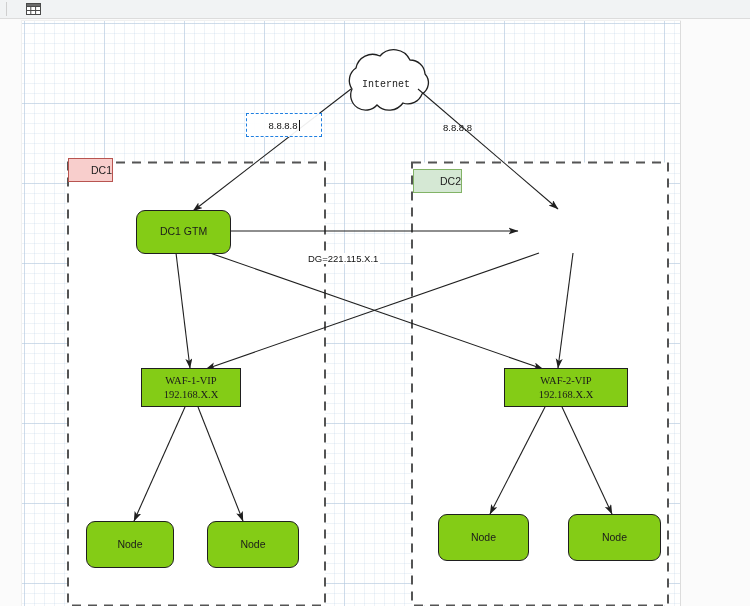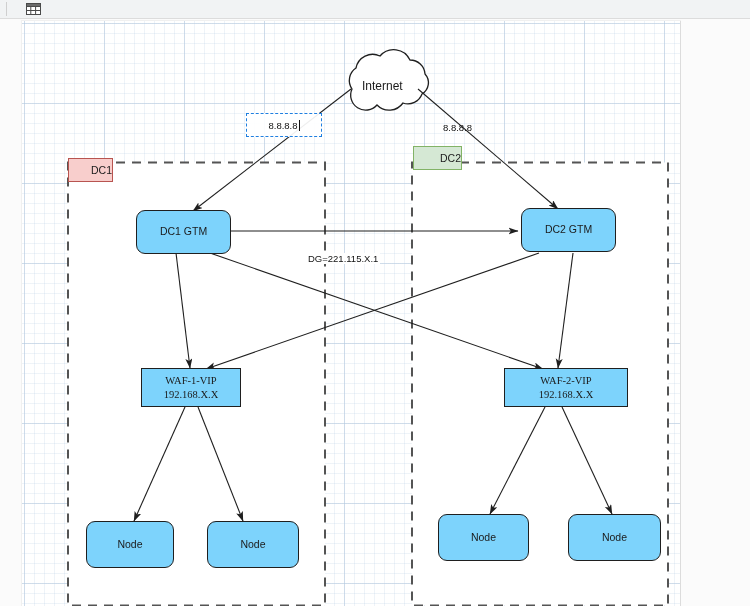--- a/index.html
+++ b/index.html
@@ -53,21 +53,21 @@
     position:absolute;left:0;top:0;width:750px;height:587px;
     overflow:visible;
   }
 
   
   .node{
     position:absolute;box-sizing:border-box;
     display:flex;align-items:center;justify-content:center;
     text-align:center;line-height:1.24;
     color:#1b1b1b;
-    background:#7dd3fc;
+    background:#84cc16;
     border:1px solid #1f1f1f;
   }
   .rounded{border-radius:9px;}
   .sq{border-radius:0;font-family:Liberation Serif, serif;}
   .n-lbl{display:block;white-space:pre-line;}
 
   .gtm{font-size:10.5px;}
   .waf{font-size:10.5px;}
   .leaf{font-size:10.5px;}
   
@@ -92,21 +92,21 @@
     border:1px dashed #1f7fe0;
     background:rgba(255,255,255,0.92);
     display:flex;align-items:center;justify-content:center;
     font-size:9.5px;color:#111111;
   }
   .caret{
     display:inline-block;width:1px;height:11px;background:#111;
     margin-left:1px;vertical-align:-2px;
   }
   .cloud-lbl{
-    position:absolute;font-size:12px;color:#1b1b1b;white-space:nowrap;
+    position:absolute;font-size:10px;color:#1b1b1b;white-space:nowrap;font-family:Liberation Mono, monospace;
   }
 </style>
 </head>
 <body>
 
 <div class="app">
 
   <div class="toolbar">
     <div class="tb-sep"></div>
     <div class="tb-icon">
@@ -175,31 +175,28 @@
         <i class="caret"></i>
     </div>
 
     <div class="elabel nobg" style="left:441px;top:103px;">8.8.8.8</div>
 
     <div class="elabel" style="left:306px;top:234px;">DG=221.115.X.1</div>
 
     <div class="tag tag-dc1" style="left:68px;top:139px;width:45px;height:24px;">
       <span>DC1</span>
     </div>
-    <div class="tag tag-dc2" style="left:413px;top:127px;width:49px;height:24px;">
+    <div class="tag tag-dc2" style="left:413px;top:150px;width:49px;height:24px;">
       <span>DC2</span>
     </div>
 
     <div class="node rounded gtm" style="left:136px;top:191px;width:95px;height:44px;">
       <span class="n-lbl">DC1 GTM</span>
     </div>
 
-    <div class="node rounded gtm" style="left:521px;top:189px;width:95px;height:44px;">
-      <span class="n-lbl">DC2 GTM</span>
-    </div>
 
     <div class="node sq waf" style="left:141px;top:349px;width:100px;height:39px;">
       <span class="n-lbl">WAF-1-VIP
 192.168.X.X</span>
     </div>
 
     <div class="node sq waf" style="left:504px;top:349px;width:124px;height:39px;">
       <span class="n-lbl">WAF-2-VIP
 192.168.X.X</span>
     </div>

